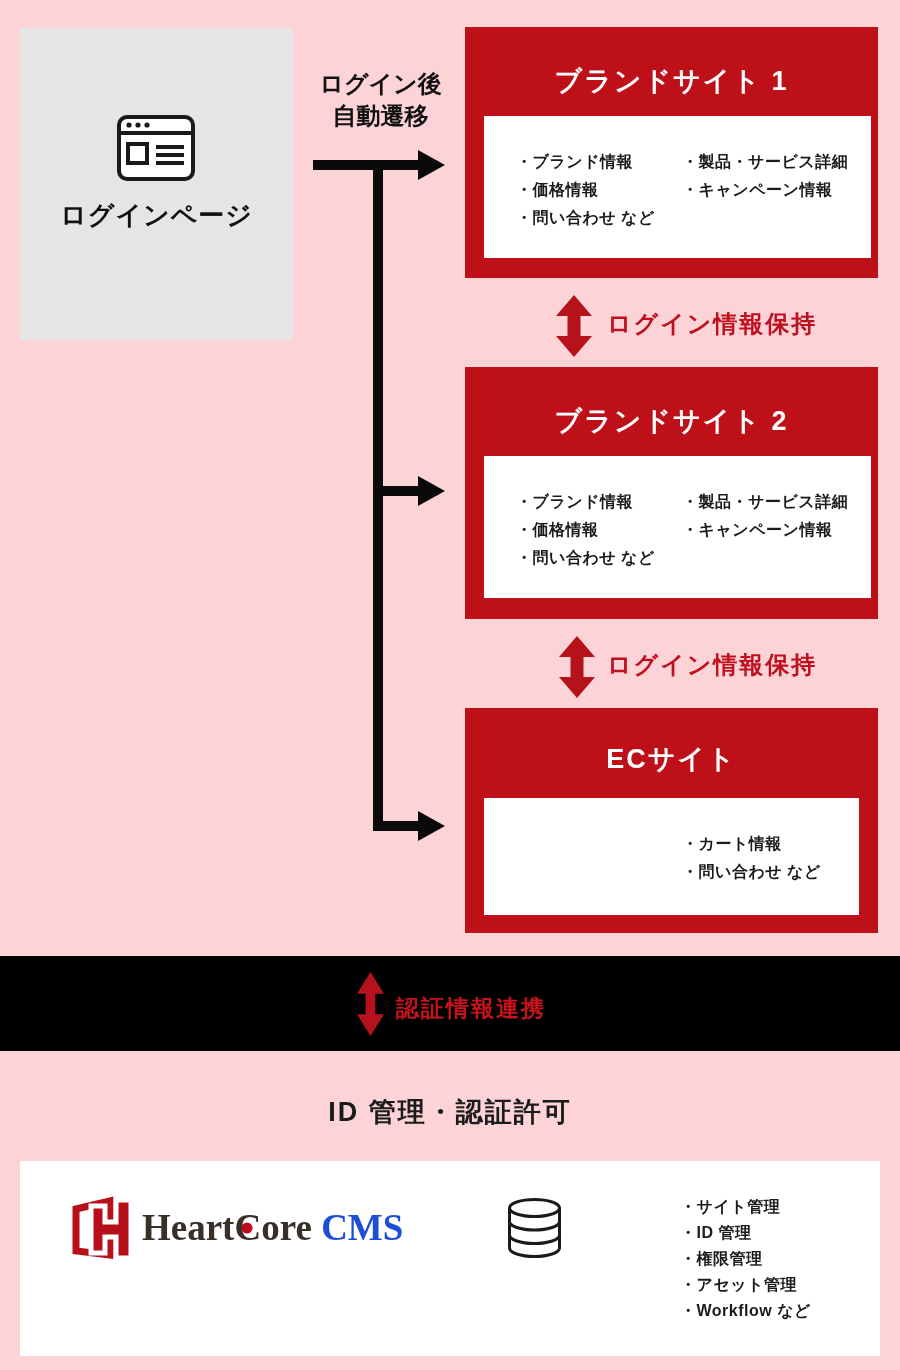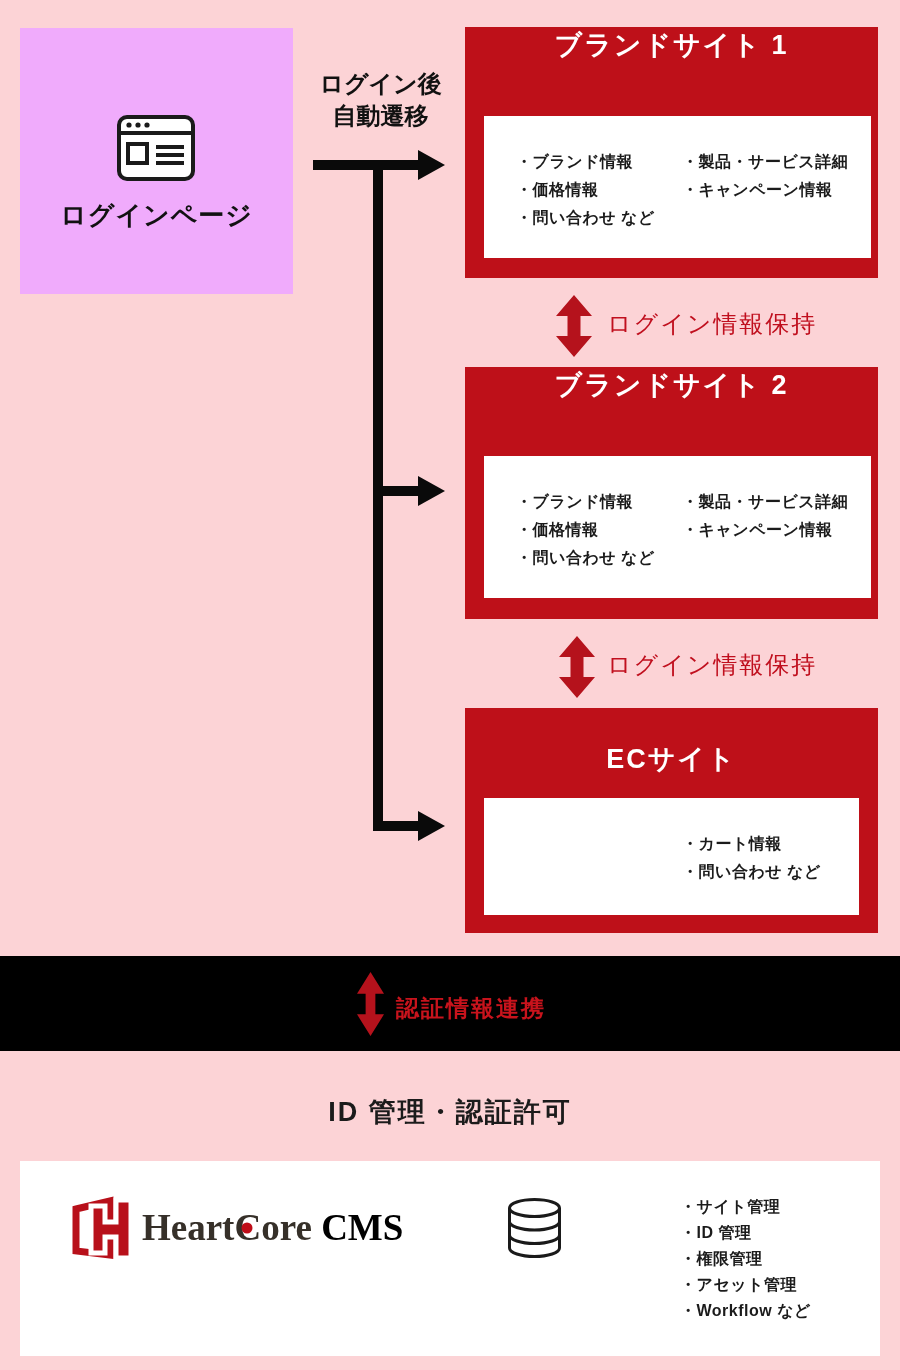--- a/index.html
+++ b/index.html
@@ -7,21 +7,21 @@
     position:relative;
     width:900px;height:1370px;
     background:#FCD3D6;
     overflow:hidden;
     font-family:"Liberation Sans","DejaVu Sans",sans-serif;
     color:#1b1b1b;
   }
   .abs{position:absolute;margin-top:8px;}
 
   
-  .login-card{left:20px;top:20px;width:273px;height:266px;background:#f0abfc;}
+  .login-card{left:20px;top:20px;width:273px;height:312px;background:#e5e5e5;}
   .login-icon{left:96px;top:78px;}
   .login-label{left:0;top:162px;width:273px;text-align:center;
     font-size:26px;font-weight:700;letter-spacing:1px;color:#111;}
 
   
   .transition-note{left:308px;top:60px;width:145px;text-align:center;
     font-size:24px;font-weight:700;line-height:32px;color:#111;}
 
   
   .bar{background:#0a0a0a;}
@@ -33,52 +33,52 @@
   .a2{left:418px;top:468px;}
   .h3{left:373px;top:813px;width:47px;height:10px;}
   .a3{left:418px;top:803px;}
 
   
   .site-card{left:465px;width:413px;background:#BE1019;}
   .card-1{top:19px;height:251px;}
   .card-2{top:359px;height:252px;}
   .card-3{top:700px;height:225px;}
   .site-title{position:absolute;left:0;top:0;width:100%;text-align:center;
-    color:#ffffff;font-size:27px;font-weight:700;letter-spacing:2px;}
+    color:#ffffff;font-size:27px;font-weight:700;letter-spacing:2px;padding-top:36px;}
   .card-3 .site-title{padding-top:33px;}
   .site-inner{position:absolute;left:19px;width:375px;background:#ffffff;}
   .card-1 .site-inner,.card-2 .site-inner{top:89px;height:142px;padding-left:12px;}
   .card-3 .site-inner{top:90px;height:117px;}
   .col{position:absolute;top:32px;font-size:16px;font-weight:600;letter-spacing:0.5px;line-height:28px;white-space:nowrap;color:#1b1b1b;}
   .col-left{left:32px;}
   .col-right{left:198px;}
 
   
   .red-arrow{fill:#B5121C;}
   .sess-arrow-1{left:556px;top:287px;}
   .sess-arrow-2{left:559px;top:628px;}
-  .sess-label{font-size:24px;font-weight:400;letter-spacing:2px;color:#C00F1E;white-space:nowrap;}
+  .sess-label{font-size:24px;font-weight:700;letter-spacing:2px;color:#C00F1E;white-space:nowrap;}
   .sess-label-1{left:607px;top:300px;}
   .sess-label-2{left:607px;top:641px;}
 
   
   .auth-band{left:0;top:948px;width:900px;height:95px;background:#000000;}
   .band-arrow{left:357px;top:964px;}
   .band-label{left:396px;top:985px;font-size:23px;font-weight:700;letter-spacing:2px;color:#C8131C;white-space:nowrap;}
 
   
   .id-heading{left:0;top:1086px;width:900px;text-align:center;
     font-size:27px;font-weight:600;letter-spacing:2px;color:#1b1b1b;}
 
   
   .cms-panel{left:20px;top:1153px;width:860px;height:195px;background:#ffffff;}
   .hc-icon{left:66px;top:1186px;}
   .hc-wordmark{left:142px;top:1198px;font-family:"Liberation Serif","DejaVu Serif",serif;
     font-size:37px;font-weight:700;white-space:nowrap;color:#363029;}
-  .hc-red{color:#000000;}
+  .hc-red{color:#1d4ed8;}
   .c-wrap{position:relative;display:inline-block;}
   .c-dot{position:absolute;left:46%;top:52%;width:11px;height:11px;border-radius:50%;
     background:#BF0D18;transform:translate(-50%,-50%);}
   .db-icon{left:506px;top:1190px;}
   .db-label{left:444px;top:1262px;width:182px;text-align:center;
     font-size:29px;font-weight:700;letter-spacing:1px;color:#C8101B;white-space:nowrap;}
   .cms-features{left:680px;top:1186px;font-size:16px;font-weight:600;letter-spacing:0.5px;
     line-height:26px;white-space:nowrap;color:#1b1b1b;}
 </style>
 </head>

